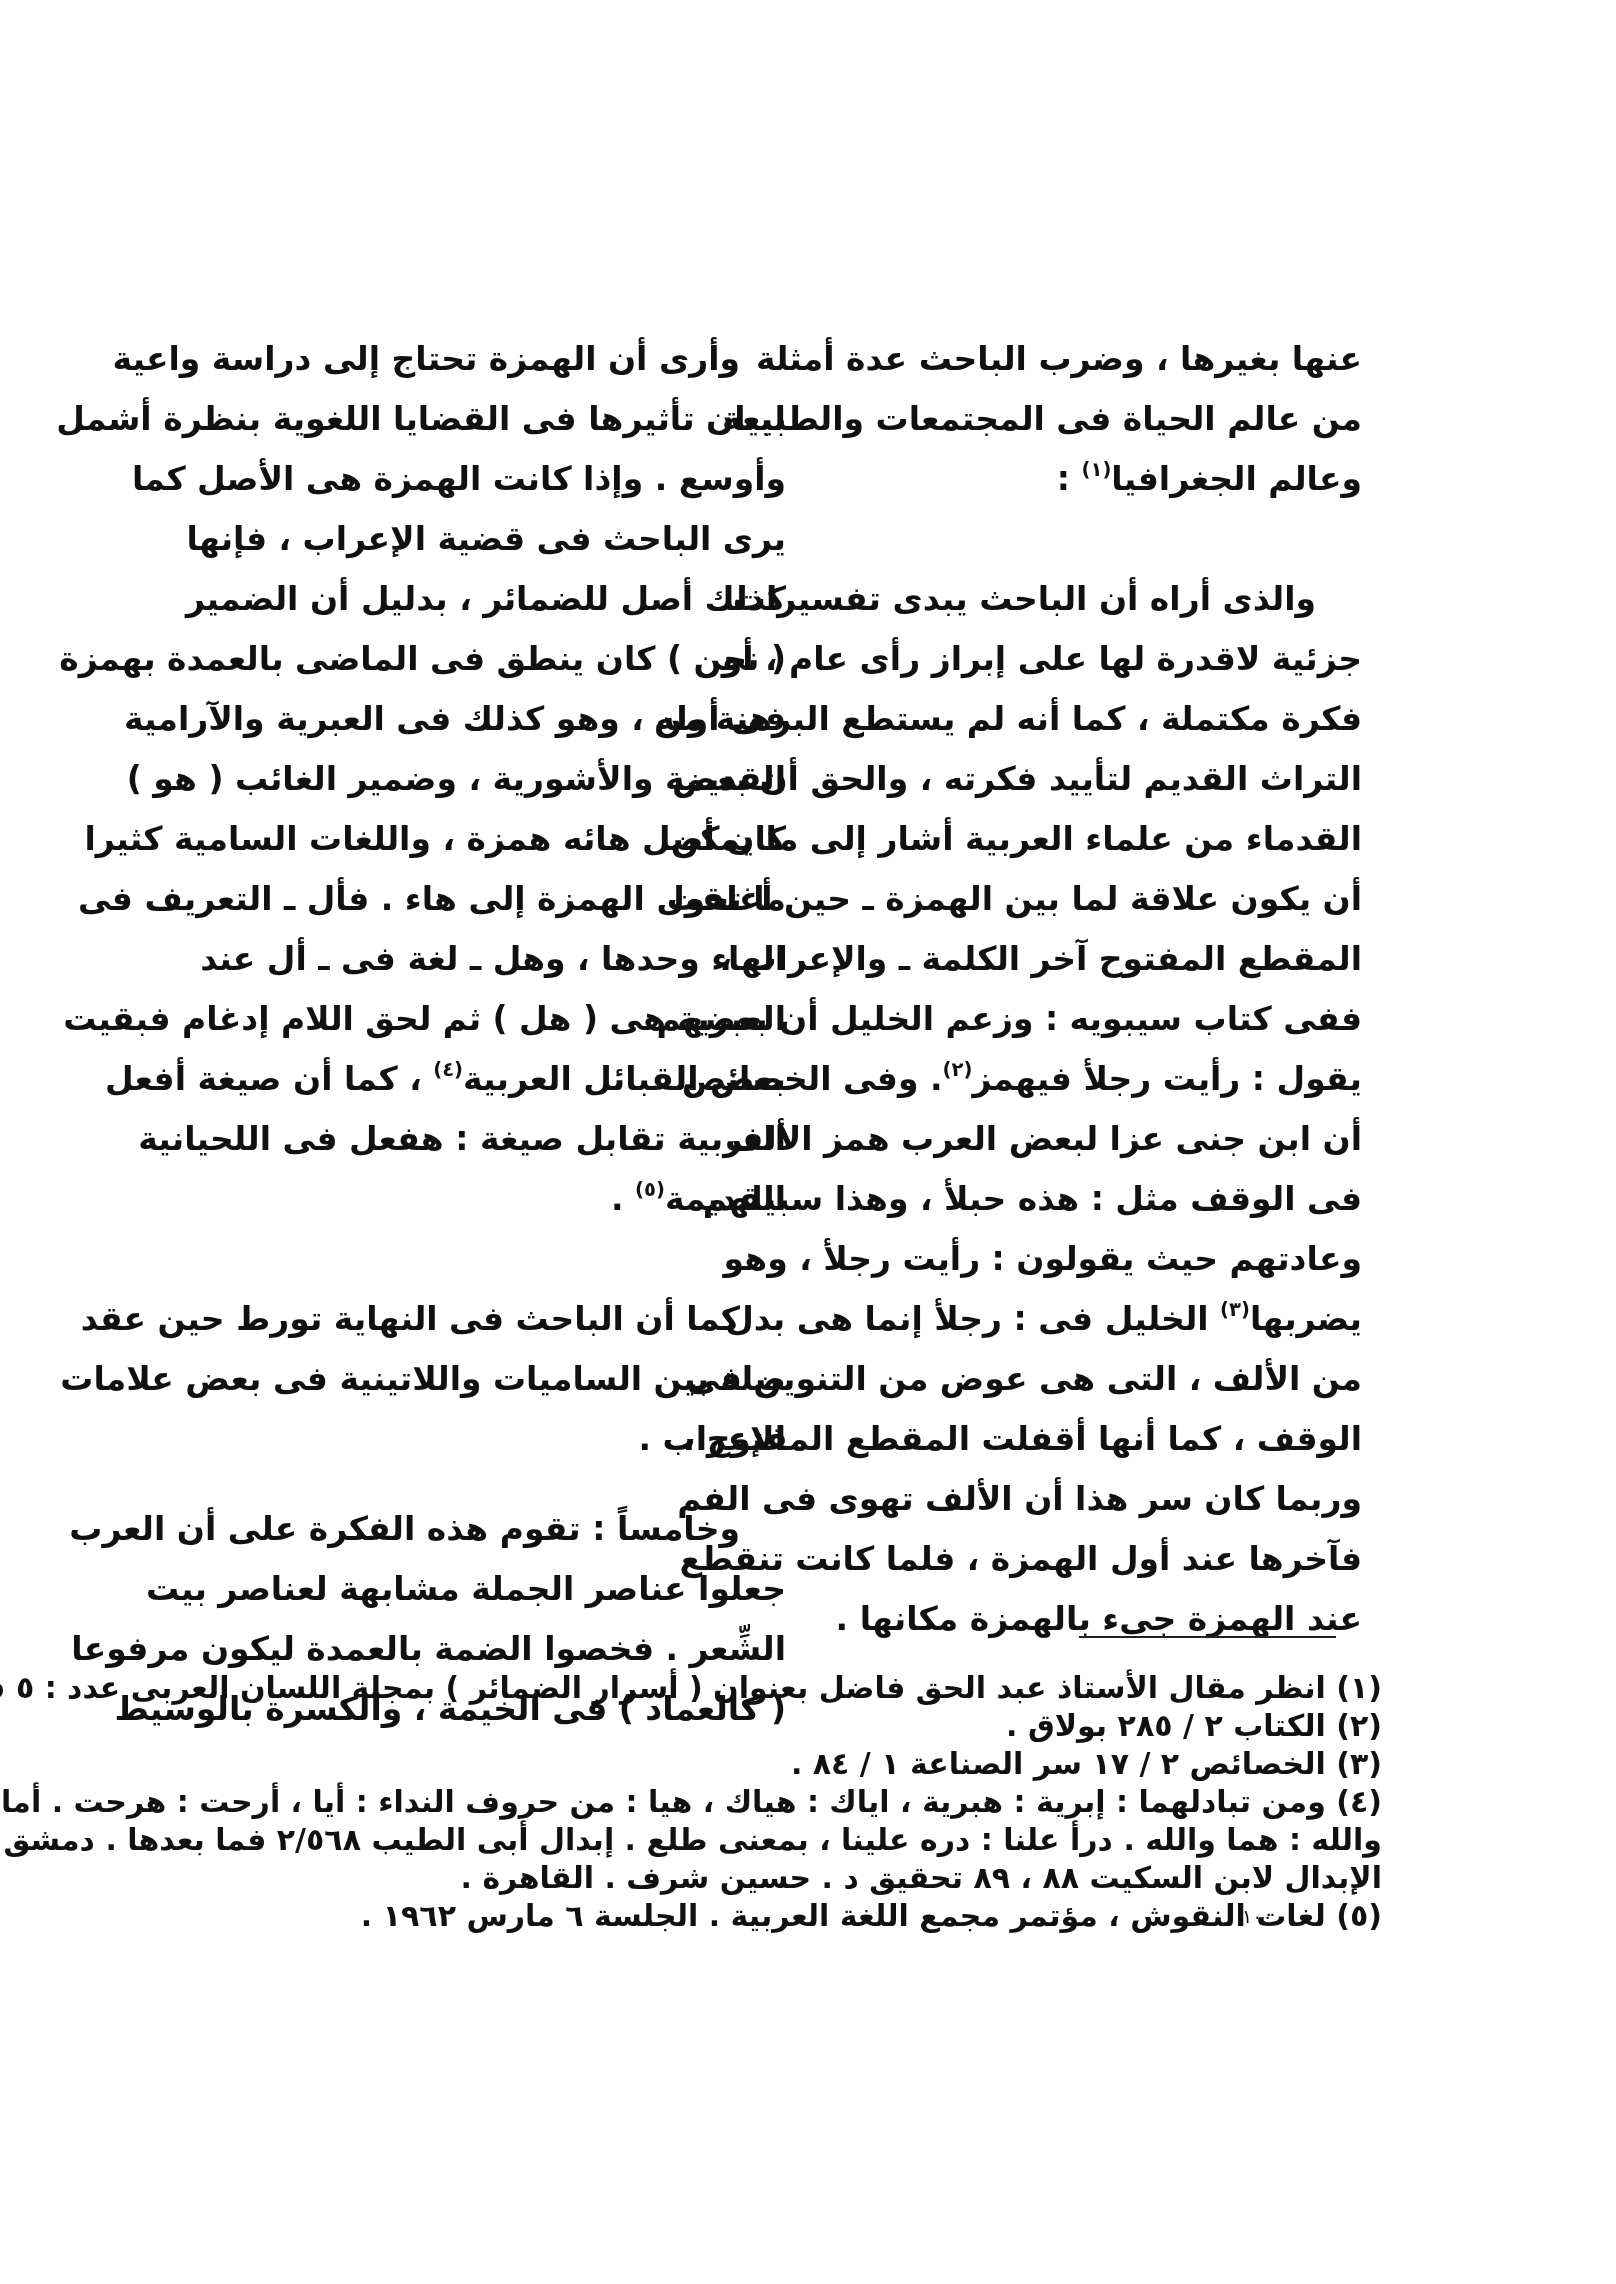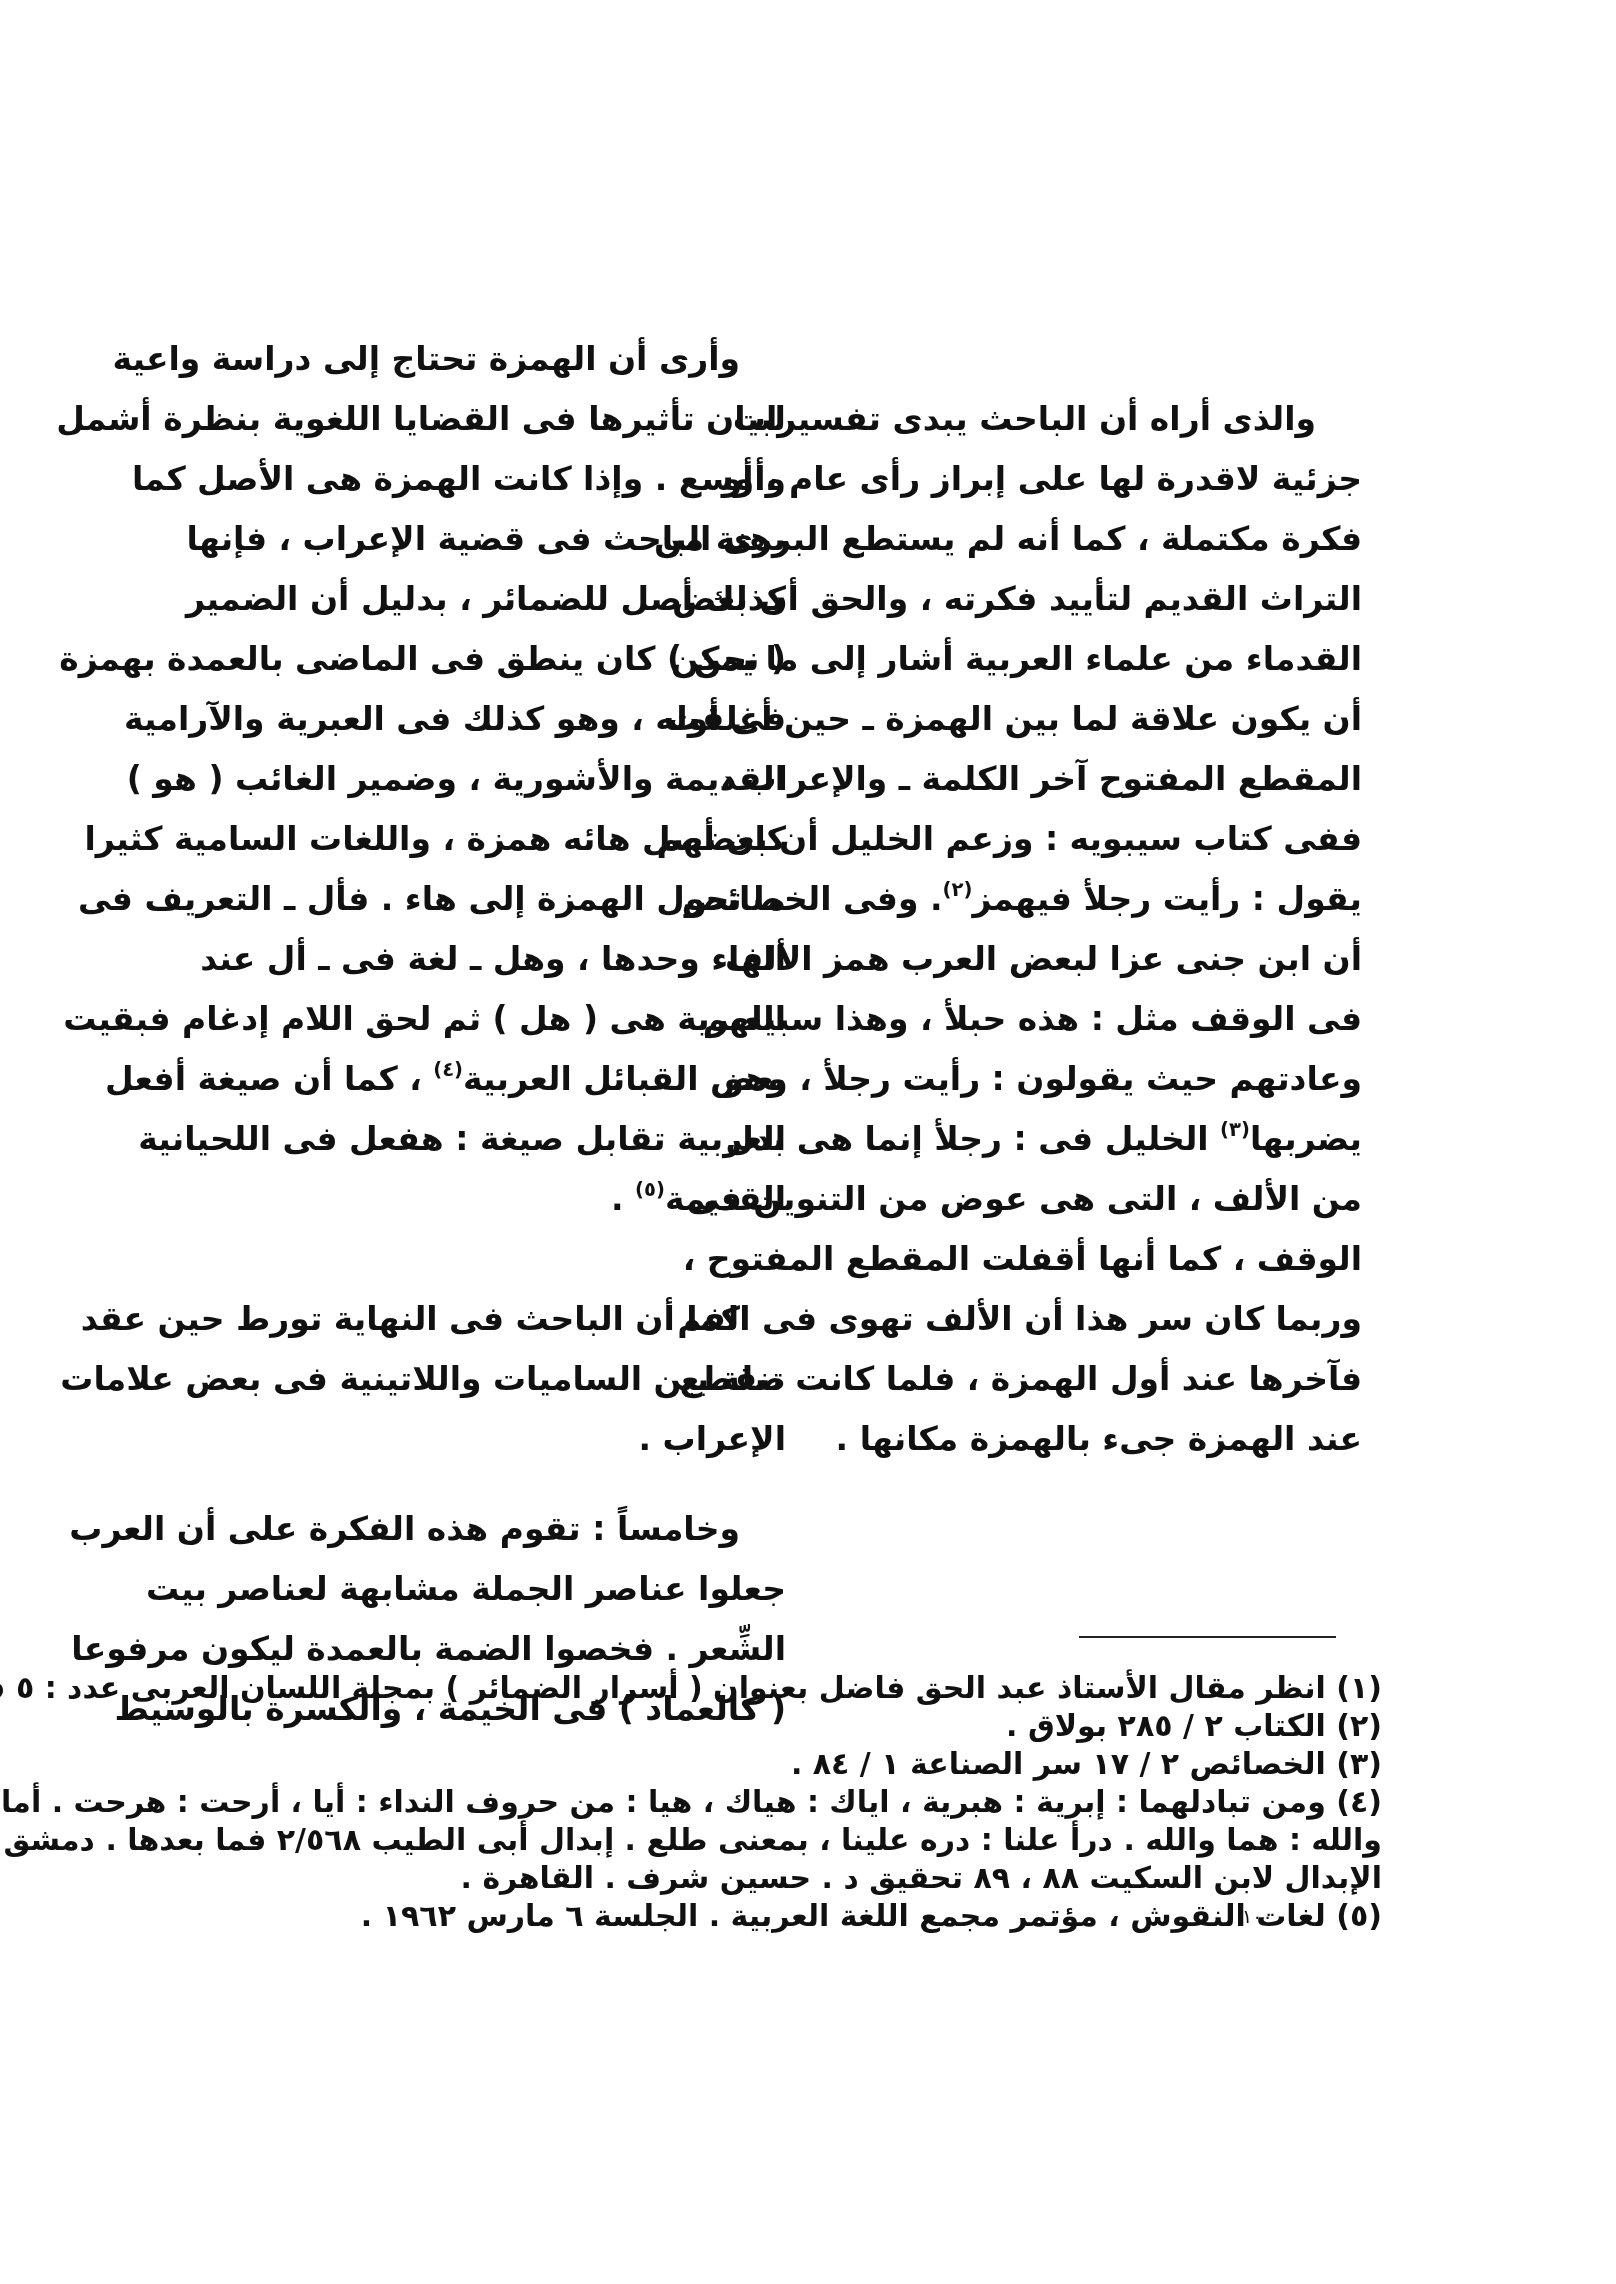--- a/index.html
+++ b/index.html
@@ -34,20 +34,25 @@
     position: absolute; left: 1242px; top: 1905px; font-size: 19px; font-weight: normal;
     direction: rtl;
   }
 </style>
 </head>
 <body>
 
 <div class="page">
 
   <div class="col right">
+    <p>
+      <span class="line">عنها بغيرها ، وضرب الباحث عدة أمثلة</span>
+      <span class="line">من عالم الحياة فى المجتمعات والطبيعة</span>
+      <span class="line last"><span>وعالم الجغرافيا</span><sup>(١)</sup><span> :</span></span>
+    </p>
     <div class="gap"></div>
     <p>
       <span class="line indent">والذى أراه أن الباحث يبدى تفسيرات</span>
       <span class="line">جزئية لاقدرة لها على إبراز رأى عام ، أو</span>
       <span class="line">فكرة مكتملة ، كما أنه لم يستطع البرهنة من</span>
       <span class="line">التراث القديم لتأييد فكرته ، والحق أن بعض</span>
       <span class="line">القدماء من علماء العربية أشار إلى ما يمكن</span>
       <span class="line">أن يكون علاقة لما بين الهمزة ـ حين أغلقت</span>
       <span class="line">المقطع المفتوح آخر الكلمة ـ والإعراب ،</span>
       <span class="line">ففى كتاب سيبويه : وزعم الخليل أن بعضهم</span>

